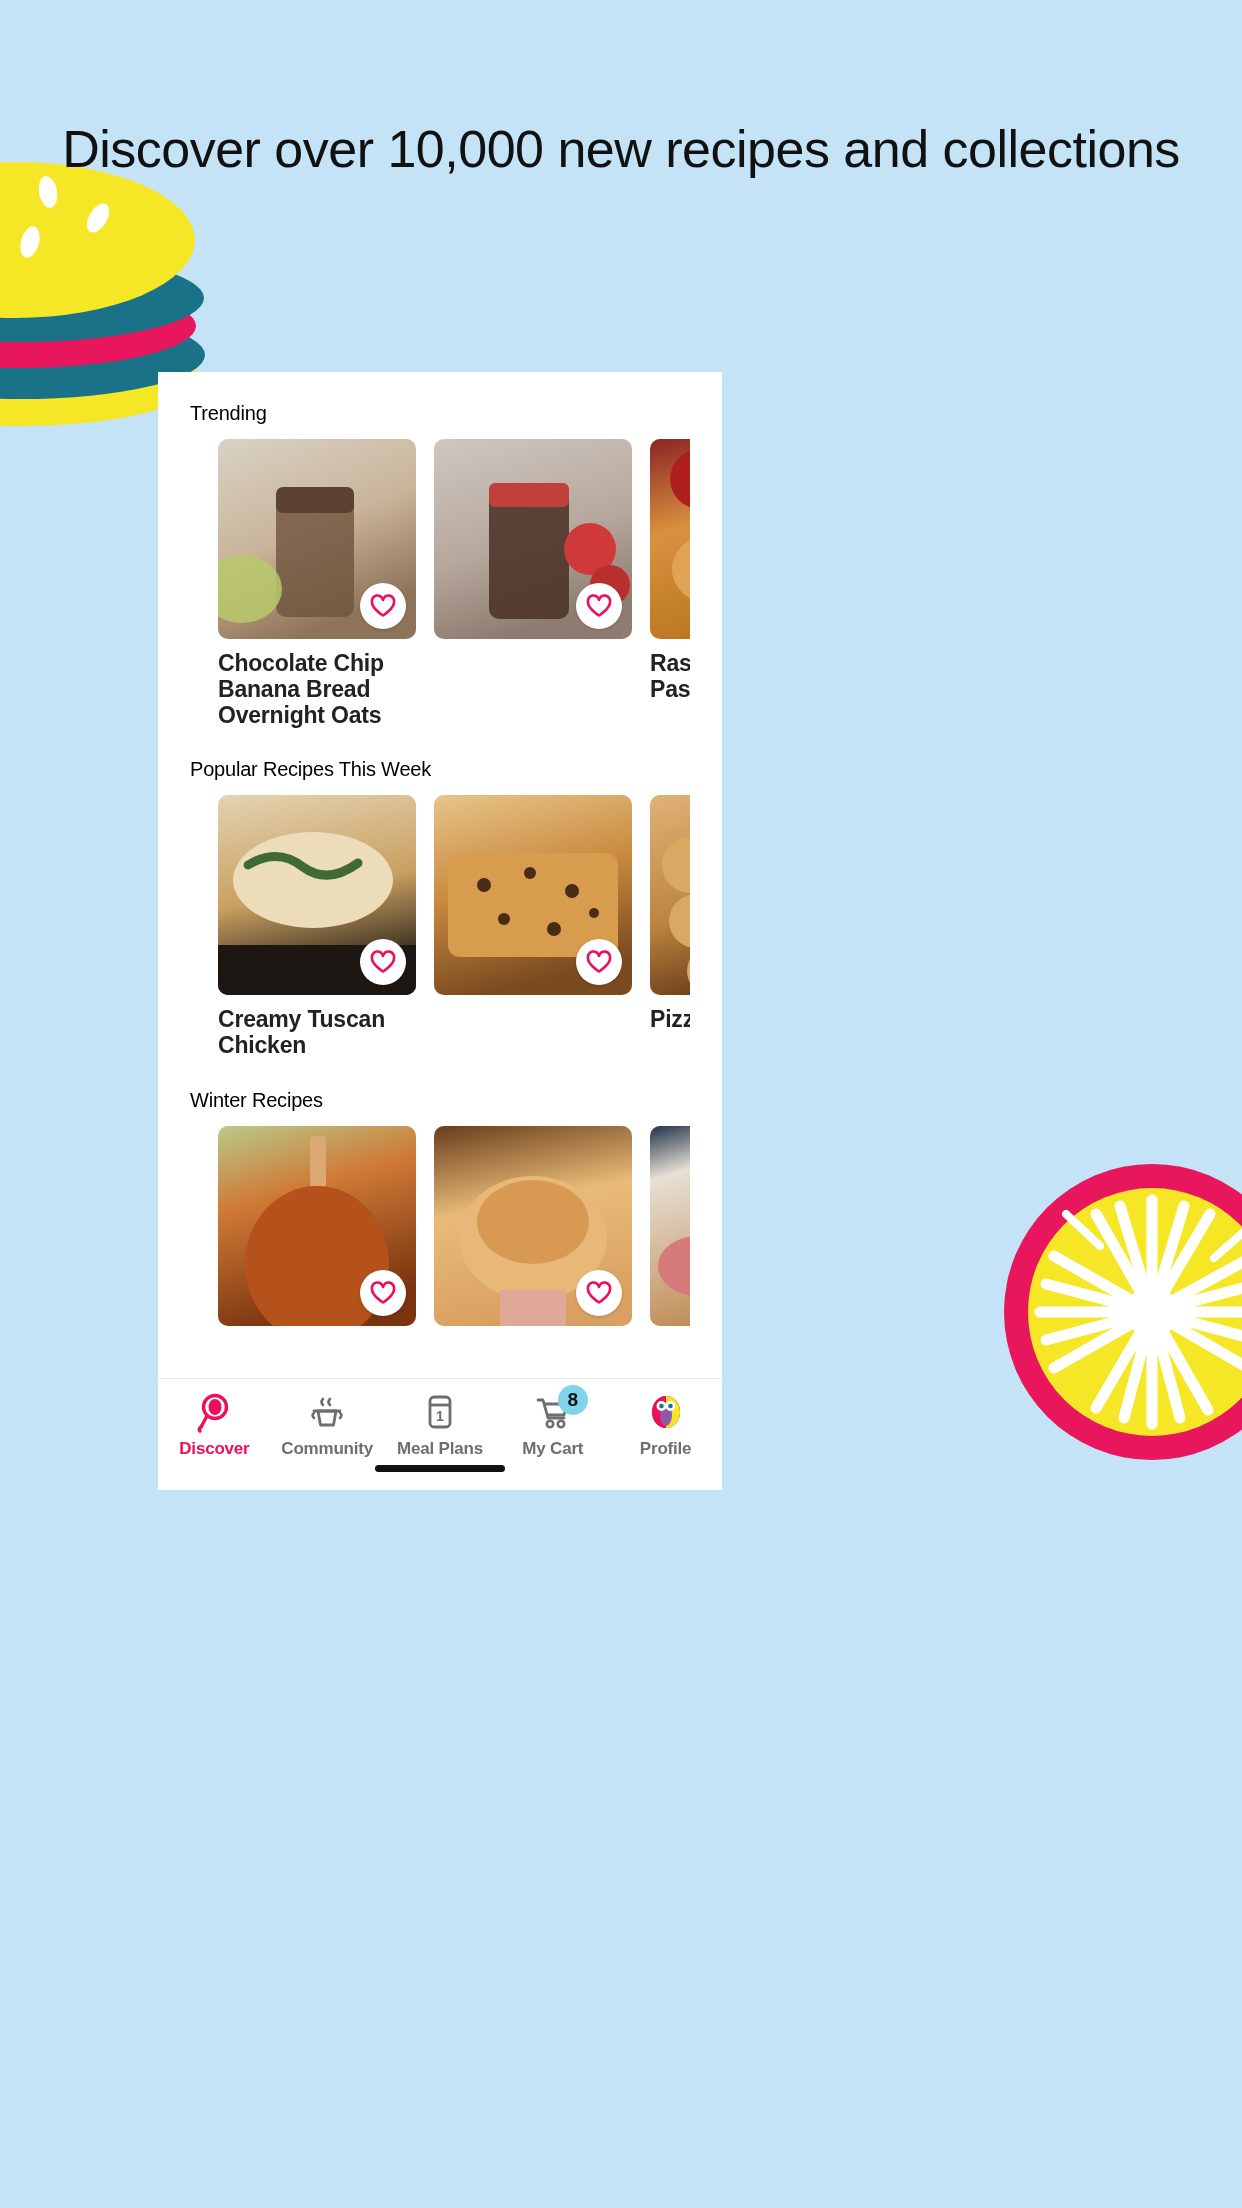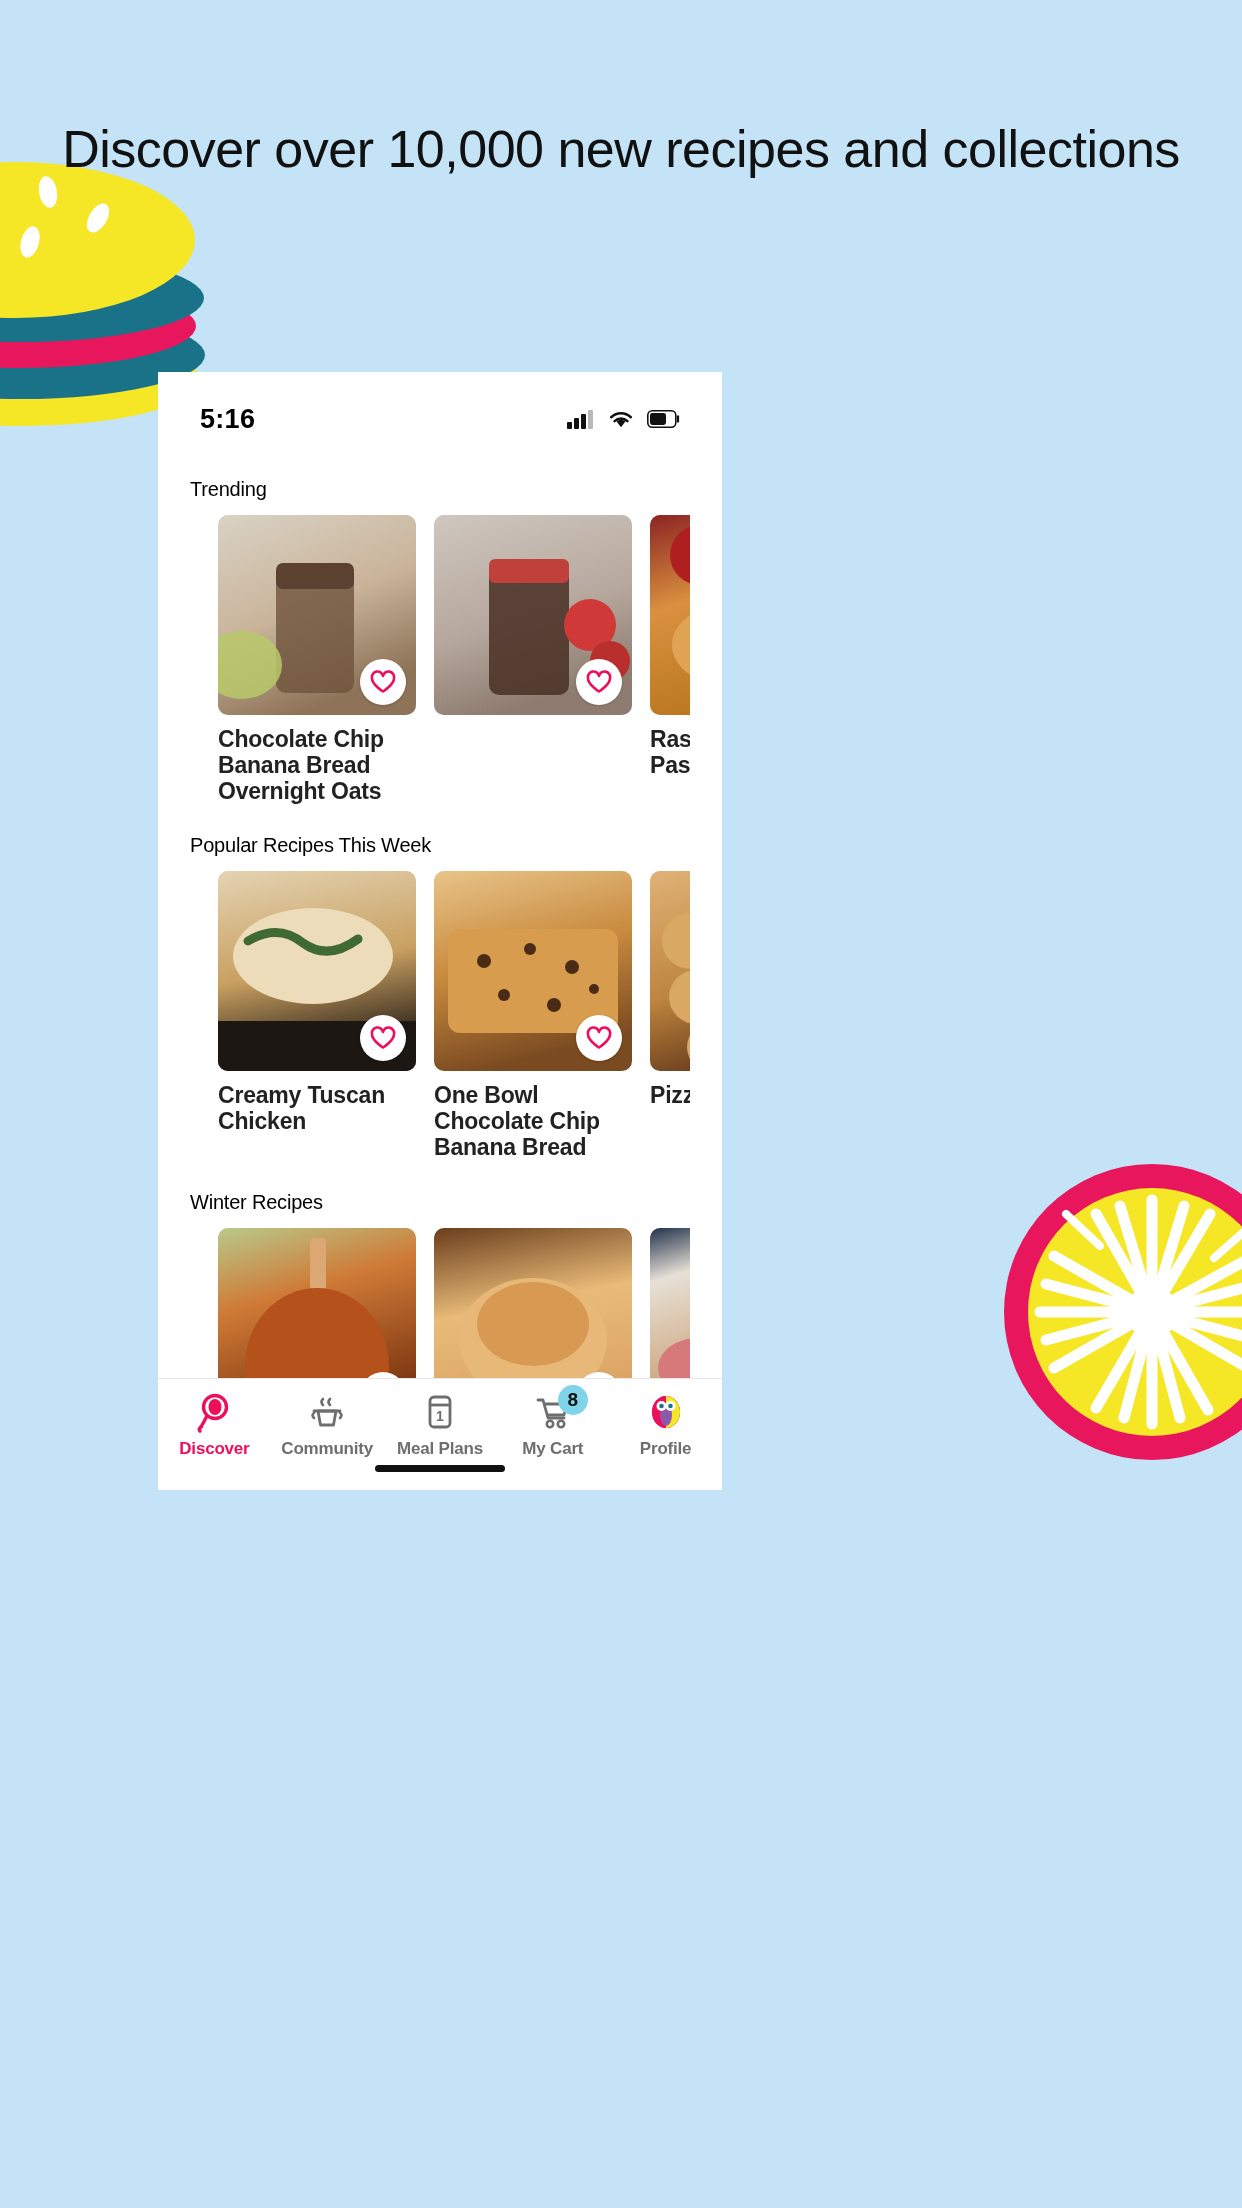--- a/index.html
+++ b/index.html
@@ -155,41 +155,20 @@
   </g>
   <circle cx="150" cy="150" r="26" fill="#FFFFFF"></circle>
 </svg>
 
 <div class="headline">
   <span>Discover over </span><b>10,000 new recipes and collections</b>
 </div>
 
 <div class="phone">
 
-  <div class="statusbar">
-    <div class="status-time">5:16</div>
-    <div class="status-icons">
-      <svg width="28" height="20" viewBox="0 0 28 20">
-        <rect x="0" y="13" width="5" height="7" rx="1" fill="#111"></rect>
-        <rect x="7" y="9" width="5" height="11" rx="1" fill="#111"></rect>
-        <rect x="14" y="5" width="5" height="15" rx="1" fill="#111"></rect>
-        <rect x="21" y="1" width="5" height="19" rx="1" fill="#b9b9b9"></rect>
-      </svg>
-      <svg width="26" height="20" viewBox="0 0 26 20">
-        <path d="M13 18.2 L8.6 12.6 a7 7 0 0 1 8.8 0 Z" fill="#111"></path>
-        <path d="M3.2 8.2 a14 14 0 0 1 19.6 0" stroke="#111" stroke-width="2.6" fill="none" stroke-linecap="round"></path>
-        <path d="M6.6 12.1 a9.4 9.4 0 0 1 12.8 0" stroke="#111" stroke-width="2.6" fill="none" stroke-linecap="round"></path>
-      </svg>
-      <svg width="33" height="18" viewBox="0 0 33 18">
-        <rect x="0.8" y="0.8" width="28" height="16.4" rx="4.4" fill="none" stroke="#111" stroke-width="1.6"></rect>
-        <rect x="3" y="3" width="16" height="12" rx="2.4" fill="#111"></rect>
-        <path d="M31 6.4 v5.2" stroke="#111" stroke-width="2.2" stroke-linecap="round"></path>
-      </svg>
-    </div>
-  </div>
 
 
   <div class="section">
     <div class="section-title">Trending</div>
     <div class="row row-scroll">
 
       <div class="card">
         <div class="thumb">
           <svg class="grad" viewBox="0 0 198 200" preserveAspectRatio="none">
             <defs>
@@ -309,21 +288,20 @@
                 <circle cx="120" cy="134" r="7"></circle>
                 <circle cx="160" cy="118" r="5"></circle>
             </g>
           </svg>
           <div class="fav">
             <svg width="26" height="24" viewBox="0 0 26 24">
               <path d="M13 21.5 C13 21.5 2 14.6 2 8.2 A5.6 5.6 0 0 1 13 6 A5.6 5.6 0 0 1 24 8.2 C24 14.6 13 21.5 13 21.5 Z" fill="none" stroke="#EE0F5B" stroke-width="2.6" stroke-linejoin="round"></path>
             </svg>
           </div>
         </div>
-        <div class="card-title">One Bowl Chocolate Chip Banana Bread</div>
       </div>
 
       <div class="card">
         <div class="thumb">
           <svg class="grad" viewBox="0 0 198 200" preserveAspectRatio="none">
             <defs>
                 <linearGradient id="g12" x1="0" y1="0" x2="0.3" y2="1">
               <stop offset="0%" stop-color="#e0b277"></stop>
                   <stop offset="60%" stop-color="#bd853f"></stop>
                   <stop offset="100%" stop-color="#6b3d1c"></stop>

